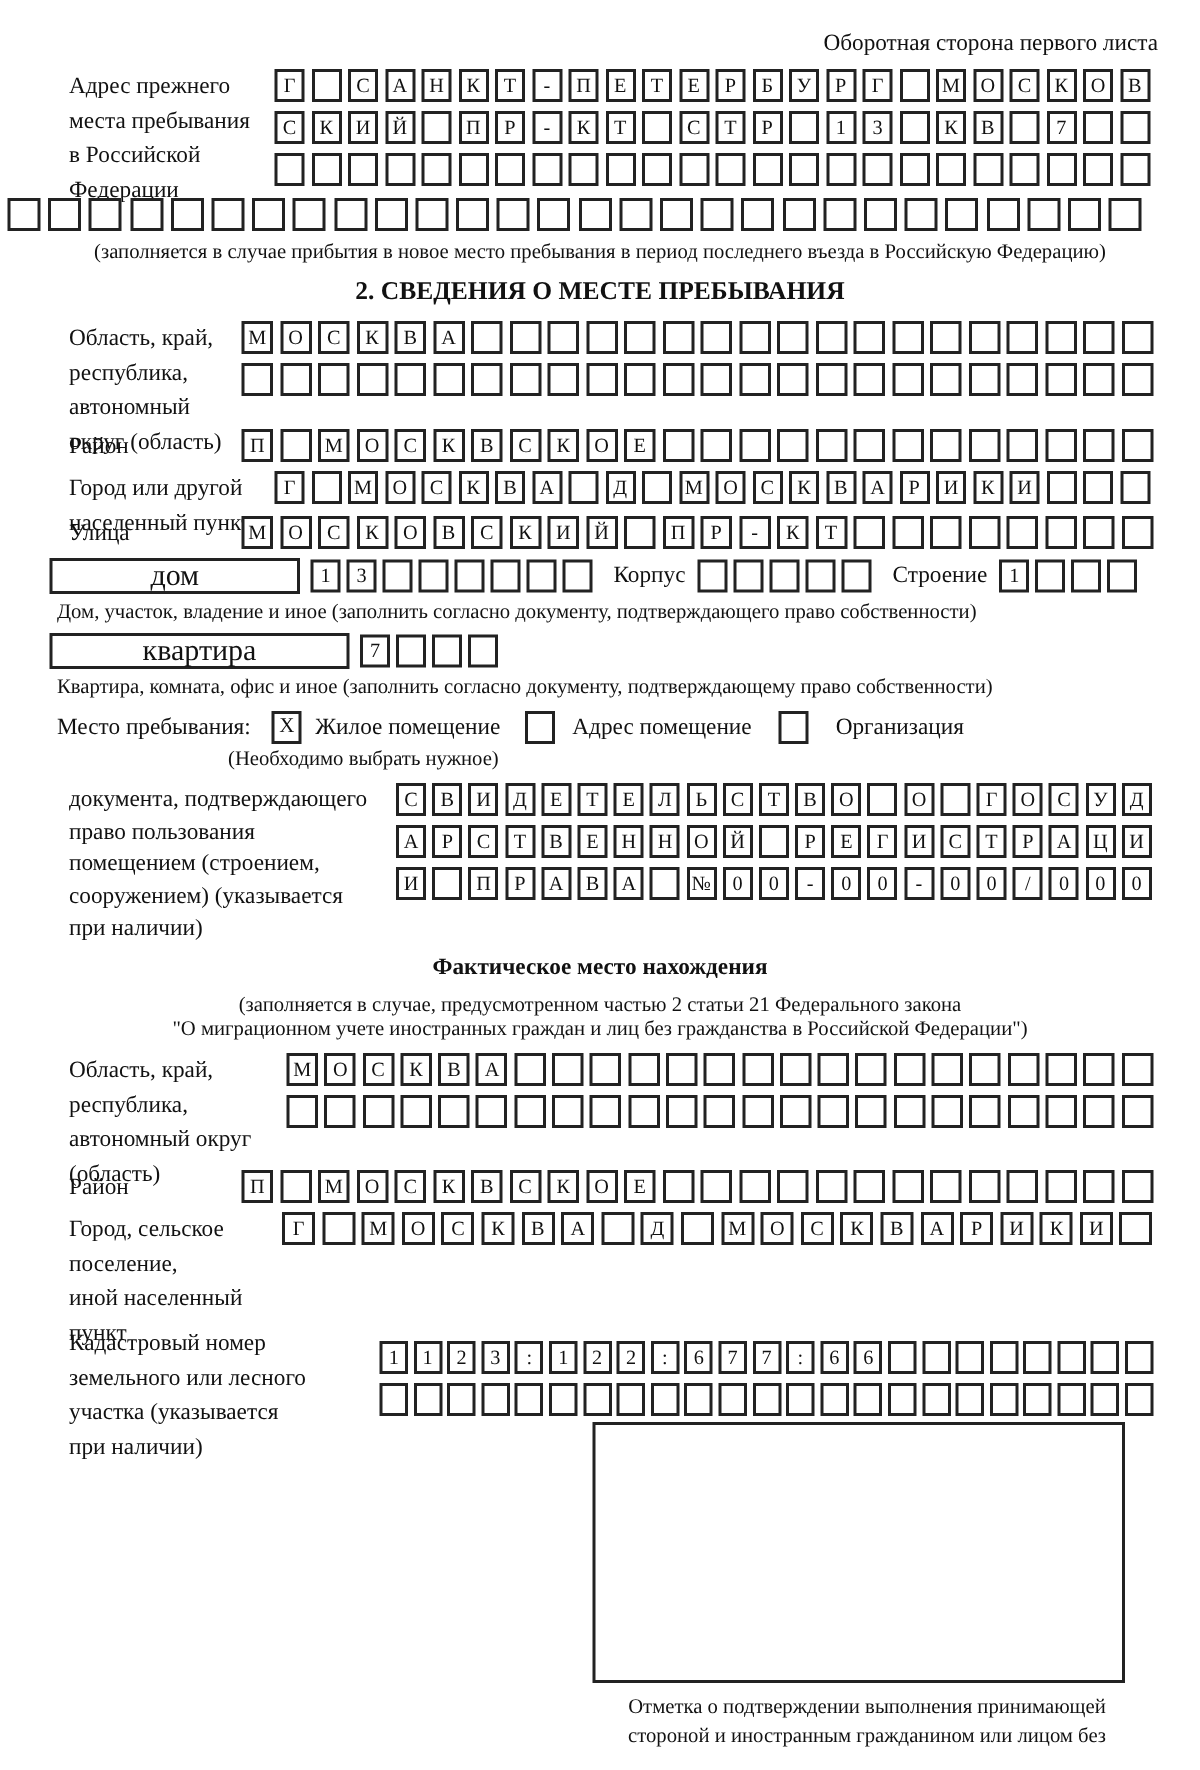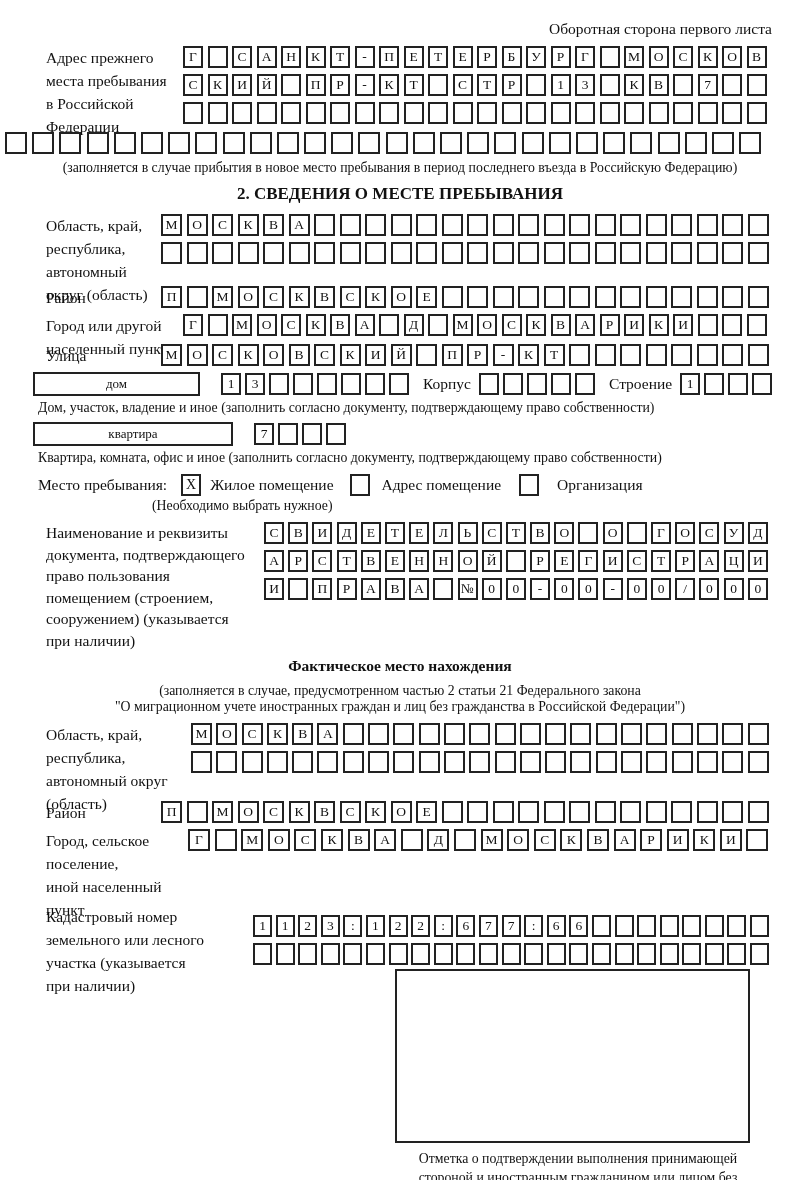--- a/index.html
+++ b/index.html
@@ -31,21 +31,21 @@
   .note-c { text-align:center; }
   .note-l { padding-left:38px; margin:2px 0 6px 0; }
   h2.sec { text-align:center; font-size:17px; margin:8px 0 10px 0; }
   h3.sub { text-align:center; font-size:15.5px; margin:6px 0 8px 0; }
 
   .mtn16{margin-top:-16px}.mtn20{margin-top:-20px}.mtn14{margin-top:-14px}
 
   .boxrow { display:flex; align-items:center; padding-left:33px; margin-bottom:4px; }
   .namedbox {
     border:2px solid #222; height:24px; text-align:center;
-    font-size:13px; line-height:20px; margin-right:21px;
+    font-size:20px; line-height:20px; margin-right:7px;
   }
   .bw167{width:167px}.bw200{width:200px}
   .inline-lbl { font-size:15.5px; margin:0 8px 0 10px; }
   .boxrow .cellrow { margin-bottom:0; }
 
   .stay-row { display:flex; align-items:center; padding-left:38px; margin:8px 0 2px 0; font-size:15.5px; }
   .checkbox {
     display:inline-block; width:20px; height:22px; border:2px solid #222;
     text-align:center; font-size:14px; line-height:18px; flex:0 0 auto;
   }
@@ -119,42 +119,41 @@
 </div>
 
 <div class="boxrow">
   <div class="namedbox bw167">дом</div>
   <div class="cellrow gh"><span class="cell">1</span><span class="cell">3</span><span class="cell"></span><span class="cell"></span><span class="cell"></span><span class="cell"></span><span class="cell"></span><span class="cell"></span></div>
   <span class="inline-lbl">Корпус</span>
   <div class="cellrow gh"><span class="cell"></span><span class="cell"></span><span class="cell"></span><span class="cell"></span><span class="cell"></span></div>
   <span class="inline-lbl">Строение</span>
   <div class="cellrow gh"><span class="cell">1</span><span class="cell"></span><span class="cell"></span><span class="cell"></span></div>
 </div>
-<div class="note note-l">Дом, участок, владение и иное (заполнить согласно документу, подтверждающему право собственности)</div>
+<div class="note note-l">Дом, участок, владение и иное (заполнить согласно документу, подтверждающего право собственности)</div>
 
 <div class="boxrow">
   <div class="namedbox bw200">квартира</div>
   <div class="cellrow gh"><span class="cell">7</span><span class="cell"></span><span class="cell"></span><span class="cell"></span></div>
 </div>
 <div class="note note-l">Квартира, комната, офис и иное (заполнить согласно документу, подтверждающему право собственности)</div>
 
 <div class="stay-row">
   <span>Место пребывания:</span>
   <span class="checkbox" style="margin-left:14px">X</span>
   <span style="margin-left:9px">Жилое помещение</span>
   <span class="checkbox" style="margin-left:16px"></span>
   <span style="margin-left:12px">Адрес помещение</span>
   <span class="checkbox" style="margin-left:18px"></span>
   <span style="margin-left:18px">Организация</span>
 </div>
 <div class="note stay-note">(Необходимо выбрать нужное)</div>
 
 <div class="field">
   <div class="flabel lw218" style="line-height:21.5px">
-    <div>Наименование и реквизиты</div>
     <div>документа, подтверждающего</div>
     <div>право пользования</div>
     <div>помещением (строением,</div>
     <div>сооружением) (указывается</div>
     <div>при наличии)</div>
   </div>
   <div class="gridcol">
     <div class="cellrow gd"><span class="cell">С</span><span class="cell">В</span><span class="cell">И</span><span class="cell">Д</span><span class="cell">Е</span><span class="cell">Т</span><span class="cell">Е</span><span class="cell">Л</span><span class="cell">Ь</span><span class="cell">С</span><span class="cell">Т</span><span class="cell">В</span><span class="cell">О</span><span class="cell"></span><span class="cell">О</span><span class="cell"></span><span class="cell">Г</span><span class="cell">О</span><span class="cell">С</span><span class="cell">У</span><span class="cell">Д</span></div>
     <div class="cellrow gd"><span class="cell">А</span><span class="cell">Р</span><span class="cell">С</span><span class="cell">Т</span><span class="cell">В</span><span class="cell">Е</span><span class="cell">Н</span><span class="cell">Н</span><span class="cell">О</span><span class="cell">Й</span><span class="cell"></span><span class="cell">Р</span><span class="cell">Е</span><span class="cell">Г</span><span class="cell">И</span><span class="cell">С</span><span class="cell">Т</span><span class="cell">Р</span><span class="cell">А</span><span class="cell">Ц</span><span class="cell">И</span></div>
     <div class="cellrow gd"><span class="cell">И</span><span class="cell"></span><span class="cell">П</span><span class="cell">Р</span><span class="cell">А</span><span class="cell">В</span><span class="cell">А</span><span class="cell"></span><span class="cell">№</span><span class="cell">0</span><span class="cell">0</span><span class="cell">-</span><span class="cell">0</span><span class="cell">0</span><span class="cell">-</span><span class="cell">0</span><span class="cell">0</span><span class="cell">/</span><span class="cell">0</span><span class="cell">0</span><span class="cell">0</span></div>

